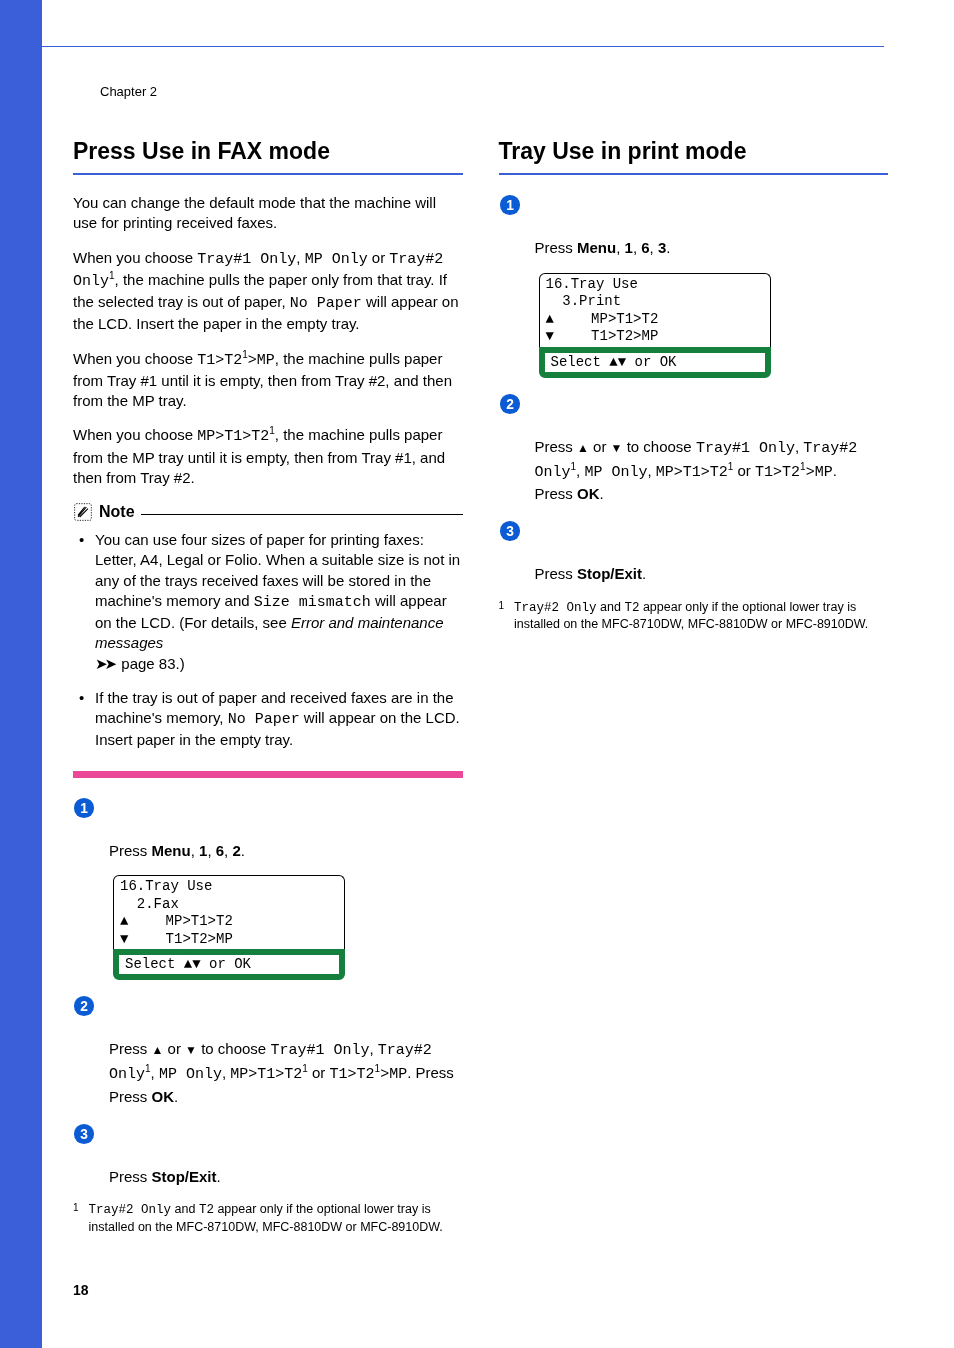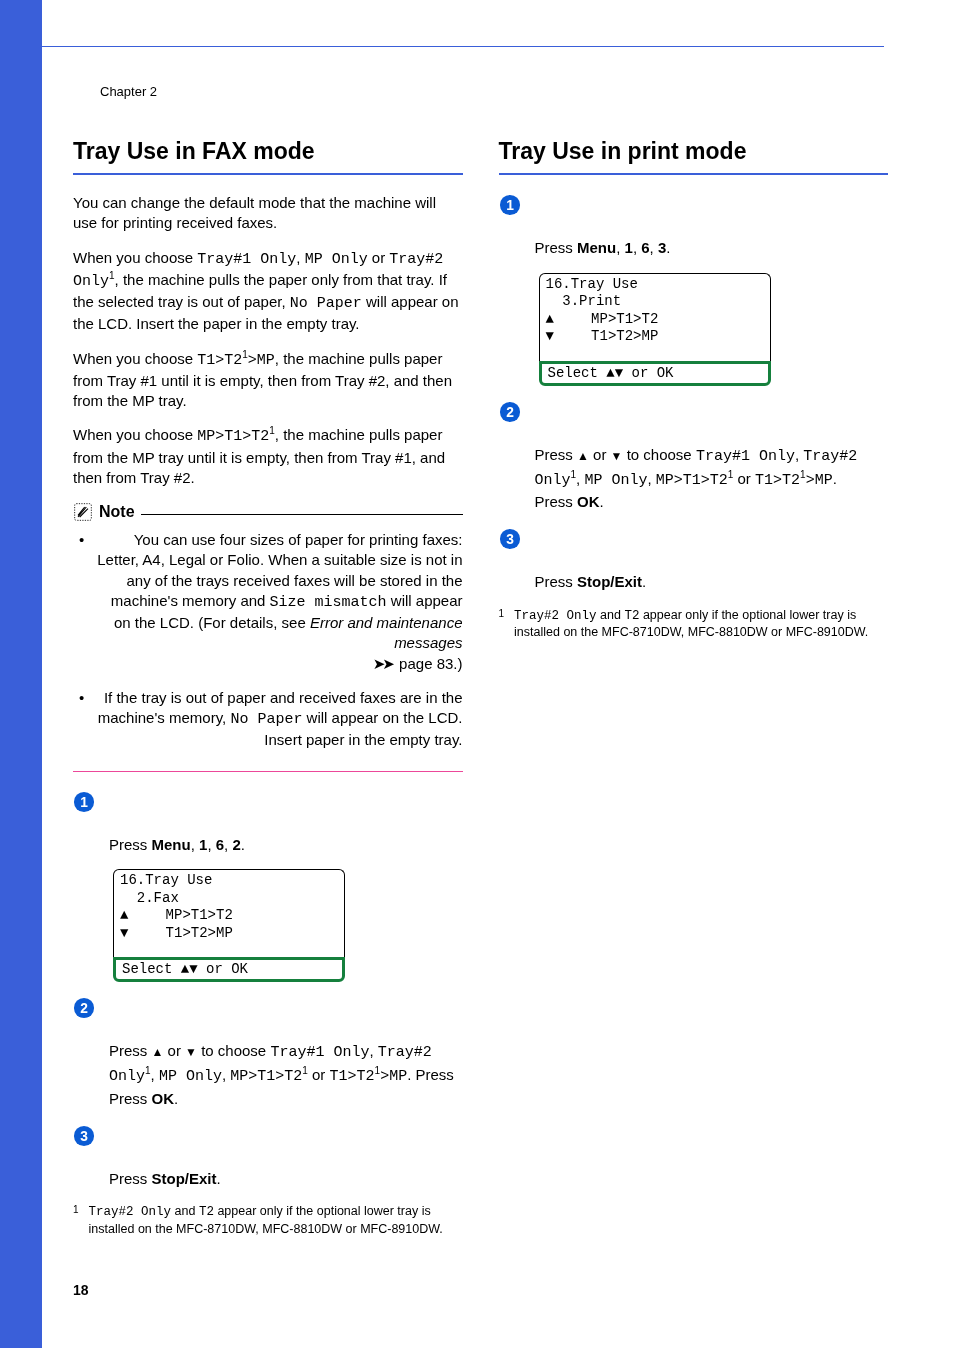--- a/index.html
+++ b/index.html
@@ -71,23 +71,22 @@
     .note-label { font-weight: bold; font-size: 16px; }
     .note-hr-top {
       flex: 1;
       height: 1px;
       background: #000;
       margin-top: 4px;
     }
     .note-list {
       list-style: none;
       padding: 6px 0 12px 0;
-      border-bottom: 1px solid #ec4899;
+      border-bottom: 7px solid #ec4899;
       margin-bottom: 18px;
-      text-align: right;
     }
     .note-list li {
       position: relative;
       padding-left: 22px;
       line-height: 1.35;
       margin-bottom: 14px;
     }
     .note-list li:last-child { margin-bottom: 8px; }
     .note-list li::before {
       content: "•";
@@ -111,28 +110,28 @@
     .step-body { flex: 1; line-height: 1.45; margin-top: 44px; }
     .lcd {
       font-family: "Lucida Console", "Courier New", monospace;
       font-size: 14px;
       margin: 8px 0 14px 40px;
       width: 232px;
     }
     .lcd-top {
       border: 1px solid #000;
       border-bottom: none;
-      padding: 2px 6px 15px 6px;
+      padding: 2px 6px 1px 6px;
       border-top-left-radius: 6px;
       border-top-right-radius: 6px;
       white-space: pre;
       line-height: 1.25;
     }
     .lcd-bottom {
-      border: 3px solid #15803d;
+      border: 6px solid #15803d;
       padding: 1px 6px 2px 6px;
       border-bottom-left-radius: 6px;
       border-bottom-right-radius: 6px;
       white-space: pre;
     }
     .lcd-arrows {
       display: inline-block;
       width: 12px;
     }
     .footnote {
@@ -157,21 +156,21 @@
 <body>
 
 <div class="blue-tab"></div>
 <div class="blue-header-line"></div>
 
 <div class="chapter">Chapter 2</div>
 
 <div class="content">
 
   <div class="col">
-    <h2 class="section-title">Tray Use in FAX mode</h2>
+    <h2 class="section-title">Press Use in FAX mode</h2>
 
     <p>You can change the default mode that the machine will use for printing received faxes.</p>
 
     <p>
       <span>When you choose </span><span class="mono">Tray#1 Only</span><span>, </span><span class="mono">MP Only</span><span> or </span><span class="mono">Tray#2 Only</span><sup class="fn">1</sup><span>, the machine pulls the paper only from that tray. If the selected tray is out of paper, </span><span class="mono">No Paper</span><span> will appear on the LCD. Insert the paper in the empty tray.</span>
     </p>
 
     <p>
       <span>When you choose </span><span class="mono">T1&gt;T2</span><sup class="fn">1</sup><span class="mono">&gt;MP</span><span>, the machine pulls paper from Tray #1 until it is empty, then from Tray #2, and then from the MP tray.</span>
     </p>

